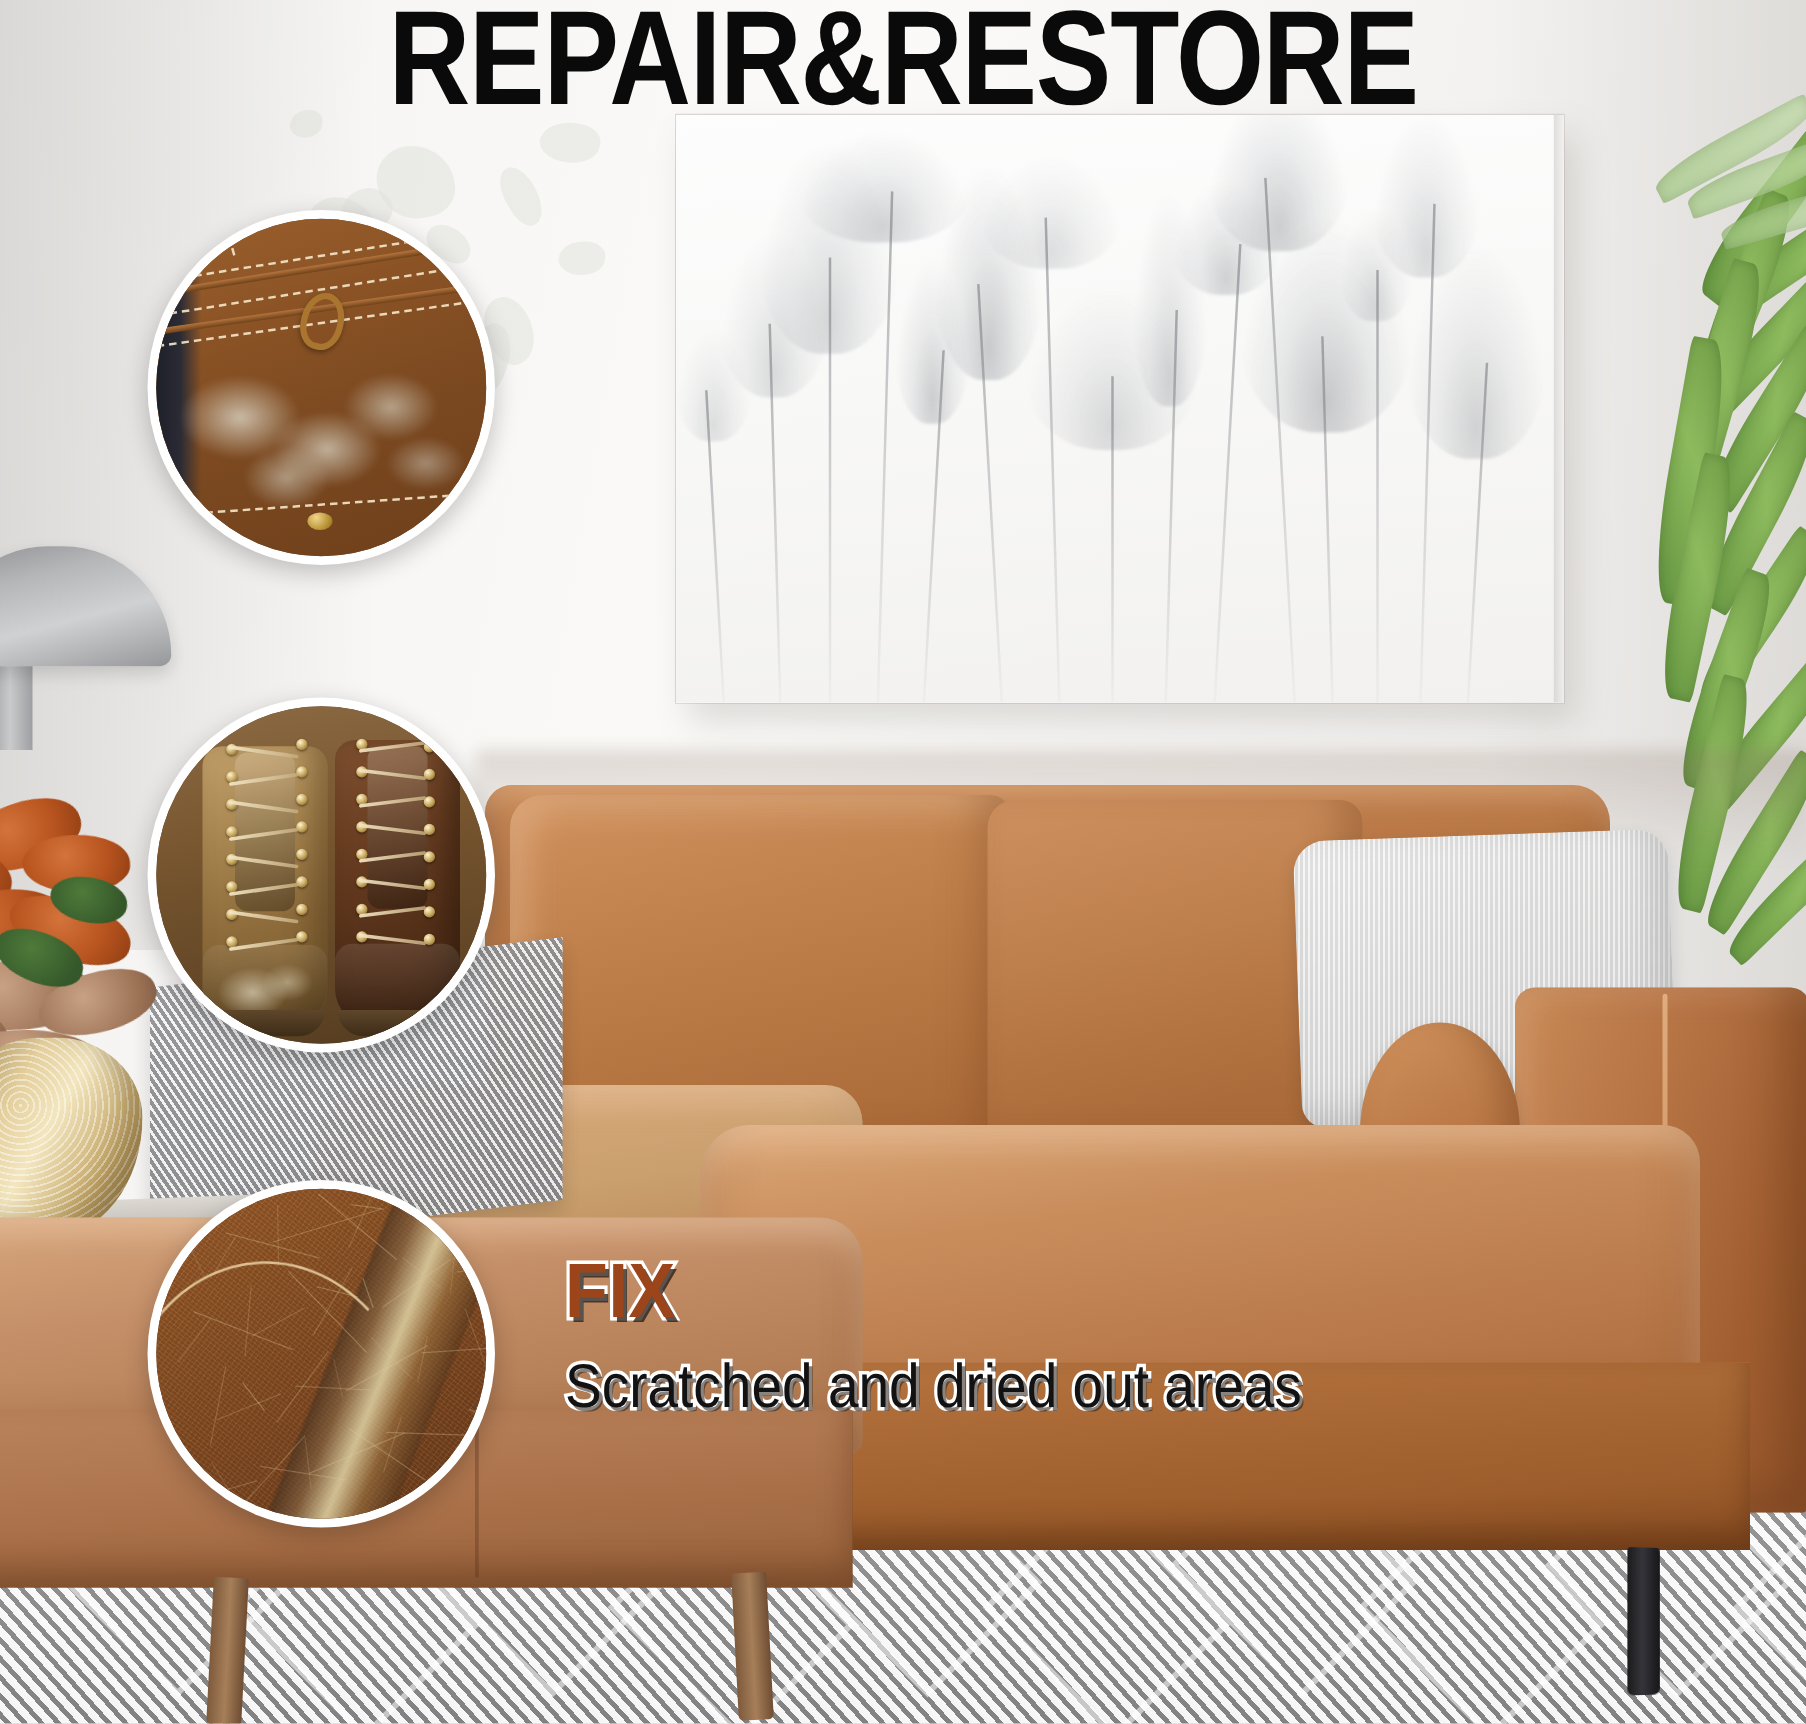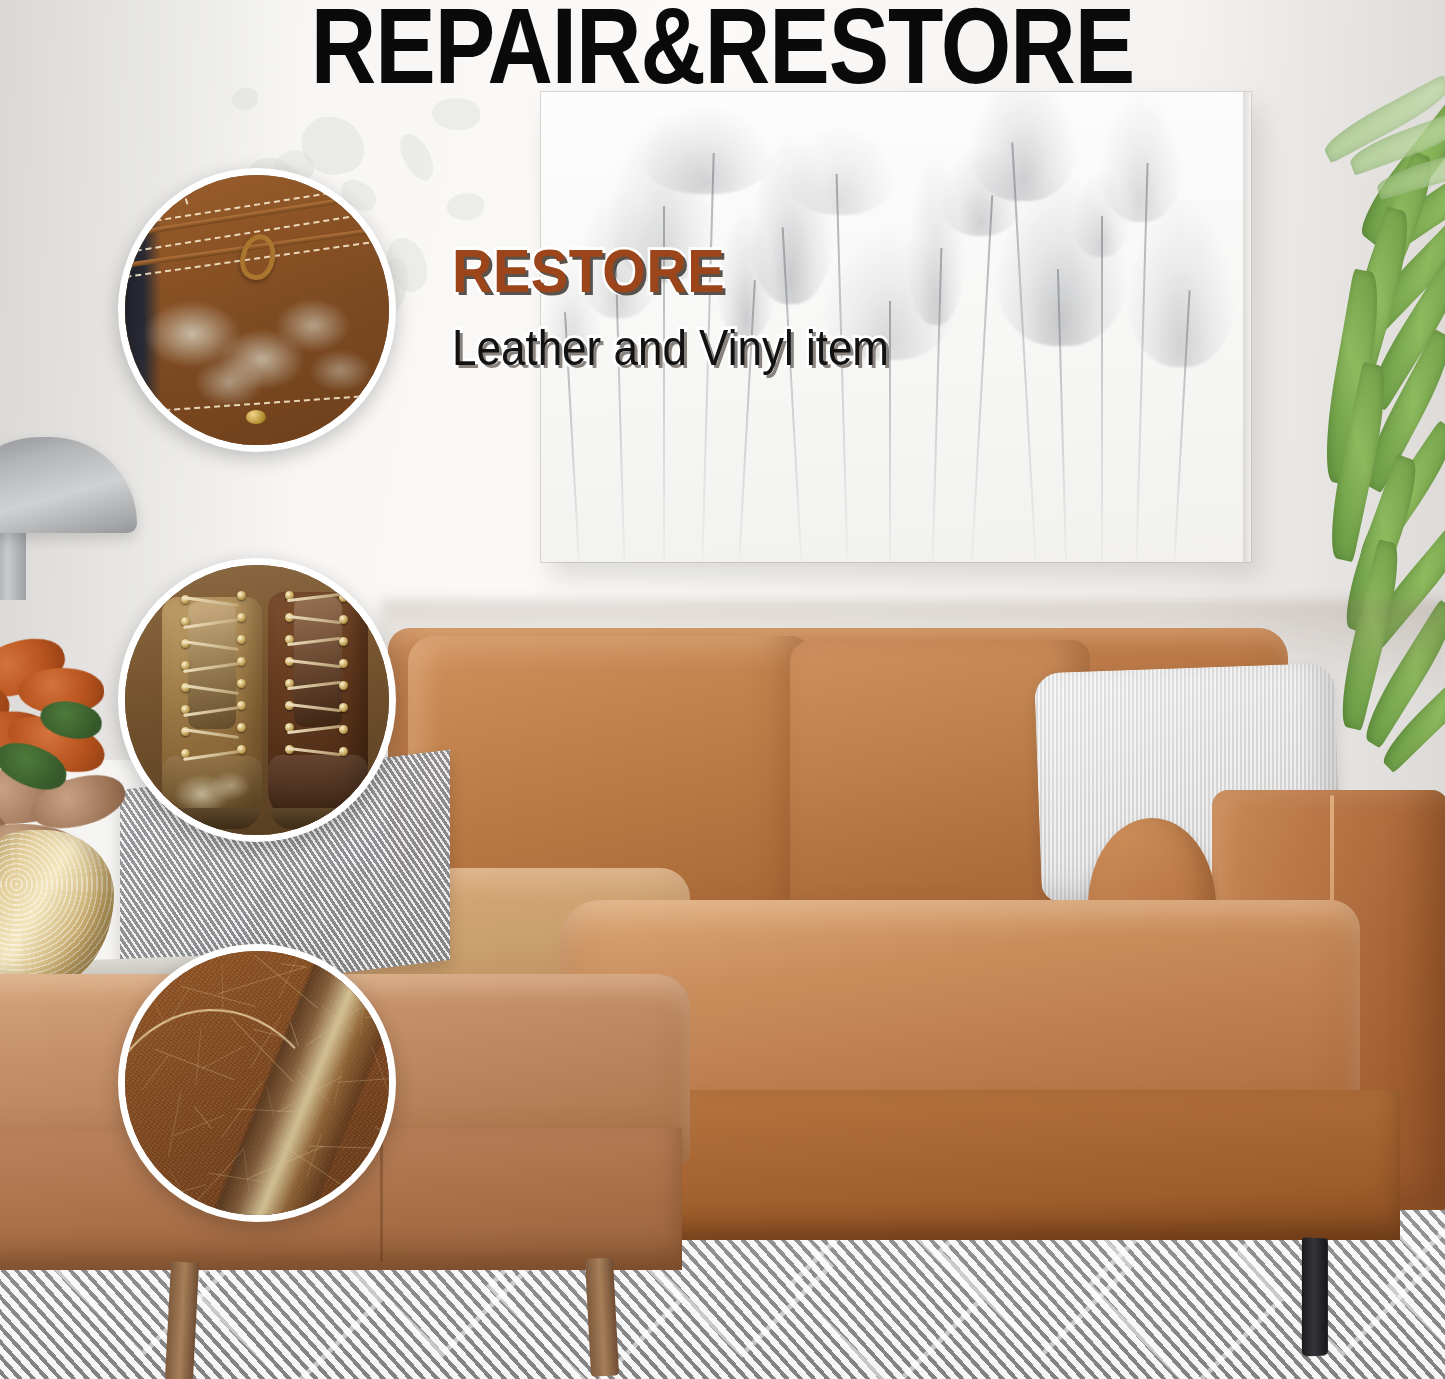--- a/index.html
+++ b/index.html
@@ -654,20 +654,20 @@
         <div class="scr-hair" style="left: 17px; top: 173px; width: 65px; transform: rotate(-79deg); opacity: 0.408333;"></div>
         <div class="scr-hair" style="left: 54px; top: 226px; width: 78px; transform: rotate(-48deg); opacity: 0.483333;"></div>
         <div class="scr-hair" style="left: 91px; top: 29px; width: 91px; transform: rotate(-17deg); opacity: 0.558333;"></div>
         <div class="scr-hair" style="left: 128px; top: 82px; width: 34px; transform: rotate(14deg); opacity: 0.633333;"></div>
         <div class="scr-hair" style="left: 165px; top: 135px; width: 47px; transform: rotate(45deg); opacity: 0.291667;"></div>
       </div>
   </div>
 
   <div class="title">REPAIR&amp;RESTORE</div>
 
-  <div class="block" id="block-restore">
-    <div class="head">RESTORE</div>
-    <div class="sub">Leather and Vinyl item</div>
+
+
+  <div class="block" id="block-fix">
+    <div class="head">FIX</div>
+    <div class="sub">Scratched and dried out areas</div>
   </div>
 
-
-
 </div>
 
 </body></html>

